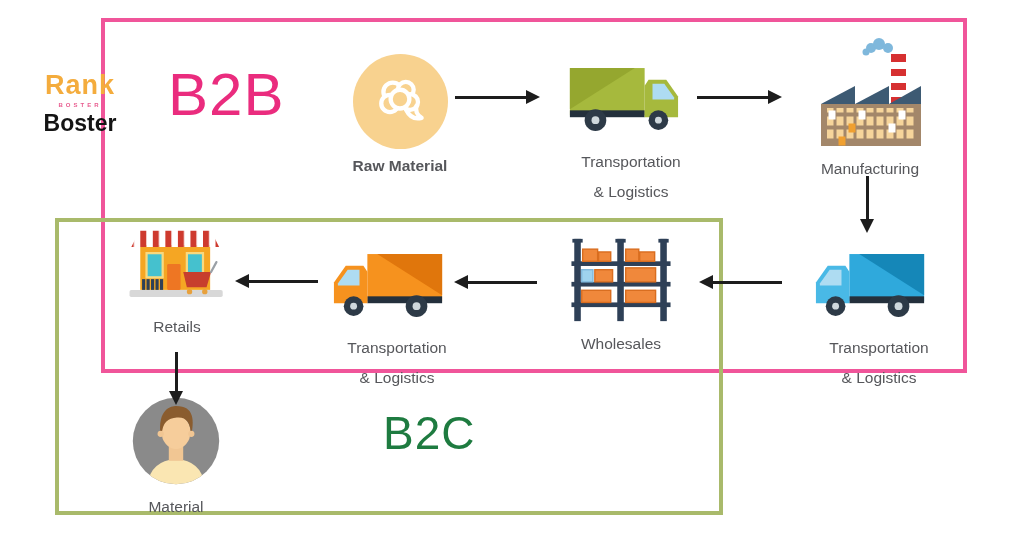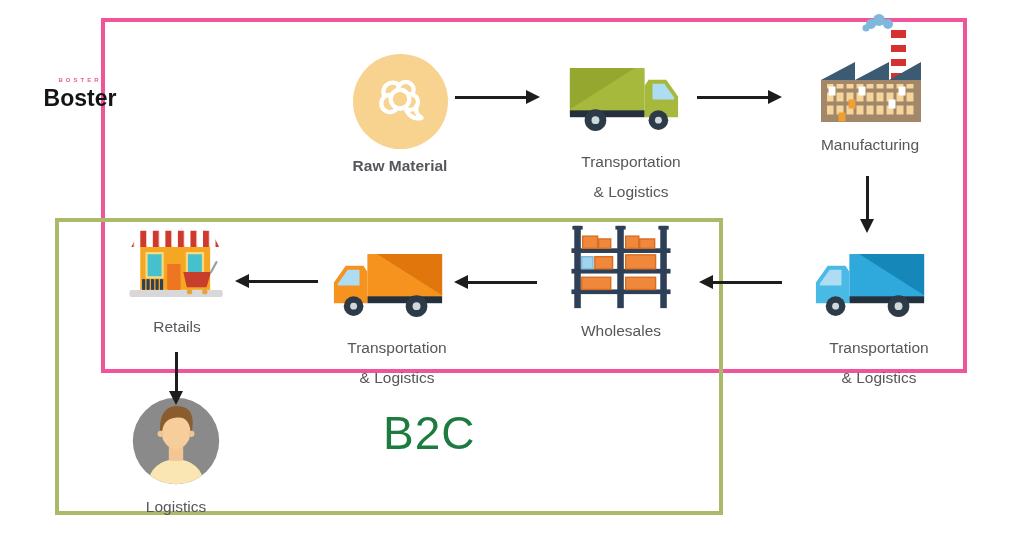--- a/index.html
+++ b/index.html
@@ -62,23 +62,25 @@
         <circle cx="88" cy="59" r="4" fill="#CFD8DC"></circle>
     </symbol>
   </defs>
 </svg>
 
 <div class="stage">
 
   <div class="b2b-box"></div>
   <div class="b2c-box"></div>
 
+  <div class="b2b-title">B2B</div>
   <div class="b2c-title">B2C</div>
 
   <div class="logo">
+    <div class="logo-rank">Rank</div>
     <div class="logo-boster-sm">BOSTER</div>
     <div class="logo-boster">Boster</div>
   </div>
 
   <div class="node" style="left:340px; top:54px; width:120px;font-weight:bold;">
     <div class="circle-icon">
       <svg width="72" height="72" viewBox="0 0 100 100">
         <g fill="#F8D28F" stroke="#FFFFFF" stroke-width="6" stroke-linecap="round" stroke-linejoin="round">
           <circle cx="40" cy="36" r="13"></circle>
             <circle cx="58" cy="33" r="11"></circle>
@@ -95,21 +97,21 @@
   <div class="node" style="left:552px; top:62px; width:142px;">
     <svg class="truck-green flip" width="118" height="77" viewBox="0 0 120 78">
         <use href="#truck"></use>
       </svg>
     <div class="lbl2">
       <div>Transportation</div>
       <div>&amp; Logistics</div>
     </div>
   </div>
 
-  <div class="node" style="left:812px; top:12px; width:116px;">
+  <div class="node" style="left:812px; top:36px; width:116px;">
     <svg width="110" height="116" viewBox="0 0 110 116">
       <defs>
         <pattern id="fwin" width="10" height="13" patternUnits="userSpaceOnUse">
           <rect x="1.5" y="2.5" width="7" height="9" fill="#F6D59B"></rect>
         </pattern>
       </defs>
       <circle cx="56" cy="12" r="5" fill="#7FB8DC"></circle>
         <circle cx="64" cy="8" r="6" fill="#7FB8DC"></circle>
       <circle cx="73" cy="12" r="5" fill="#7FB8DC"></circle>
         <circle cx="51" cy="16" r="3.5" fill="#7FB8DC"></circle>
@@ -135,21 +137,21 @@
   <div class="node" style="left:800px; top:248px; width:142px;">
     <svg class="truck-blue" width="118" height="77" viewBox="0 0 120 78">
         <use href="#truck"></use>
       </svg>
     <div class="lbl2">
       <div>Transportation</div>
       <div>&amp; Logistics</div>
     </div>
   </div>
 
-  <div class="node" style="left:562px; top:224px; width:118px;">
+  <div class="node" style="left:562px; top:237px; width:118px;">
     <svg width="110" height="86" viewBox="0 0 110 92">
       <g fill="#2E4057">
         <rect x="3" y="2" width="11" height="4"></rect>
           <rect x="49" y="2" width="11" height="4"></rect>
           <rect x="95" y="2" width="11" height="4"></rect>
         <rect x="5" y="2" width="7" height="88"></rect>
           <rect x="51" y="2" width="7" height="88"></rect>
           <rect x="97" y="2" width="7" height="88"></rect>
         <rect x="2" y="26" width="106" height="5"></rect>
           <rect x="2" y="48" width="106" height="5"></rect>
@@ -223,21 +225,21 @@
       <circle cx="50" cy="50" r="48" fill="#8A8A8A"></circle>
       <g clip-path="url(#cclip)">
         <path d="M18,102 Q20,72 50,70 Q80,72 82,102 Z" fill="#FAE6B2"></path>
         <rect x="42" y="50" width="16" height="22" fill="#F1C693"></rect>
         <ellipse cx="50" cy="40" rx="16" ry="19" fill="#F6CD9B"></ellipse>
         <path d="M33,44 C29,14 45,11 50,11 C71,11 70,28 67,44 C66,29 61,23 51,24 C41,25 35,29 34,44 Z" fill="#8A5C2E"></path>
         <circle cx="33" cy="42" r="3.5" fill="#F1C693"></circle>
           <circle cx="67" cy="42" r="3.5" fill="#F1C693"></circle>
       </g>
     </svg>
-    <div class="lbl">Logistics</div>
+    <div class="lbl">Material</div>
   </div>
 
   <div class="arr arr-h head-right" style="left:455px; top:96px; width:72px;"></div>
   <div class="arr arr-h head-right" style="left:697px; top:96px; width:72px;"></div>
   <div class="arr arr-v head-down" style="left:866px; top:176px; height:44px;"></div>
   <div class="arr arr-h head-left" style="left:712px; top:281px; width:70px;"></div>
   <div class="arr arr-h head-left" style="left:467px; top:281px; width:70px;"></div>
   <div class="arr arr-h head-left" style="left:248px; top:280px; width:70px;"></div>
   <div class="arr arr-v head-down" style="left:175px; top:352px; height:40px;"></div>
 

